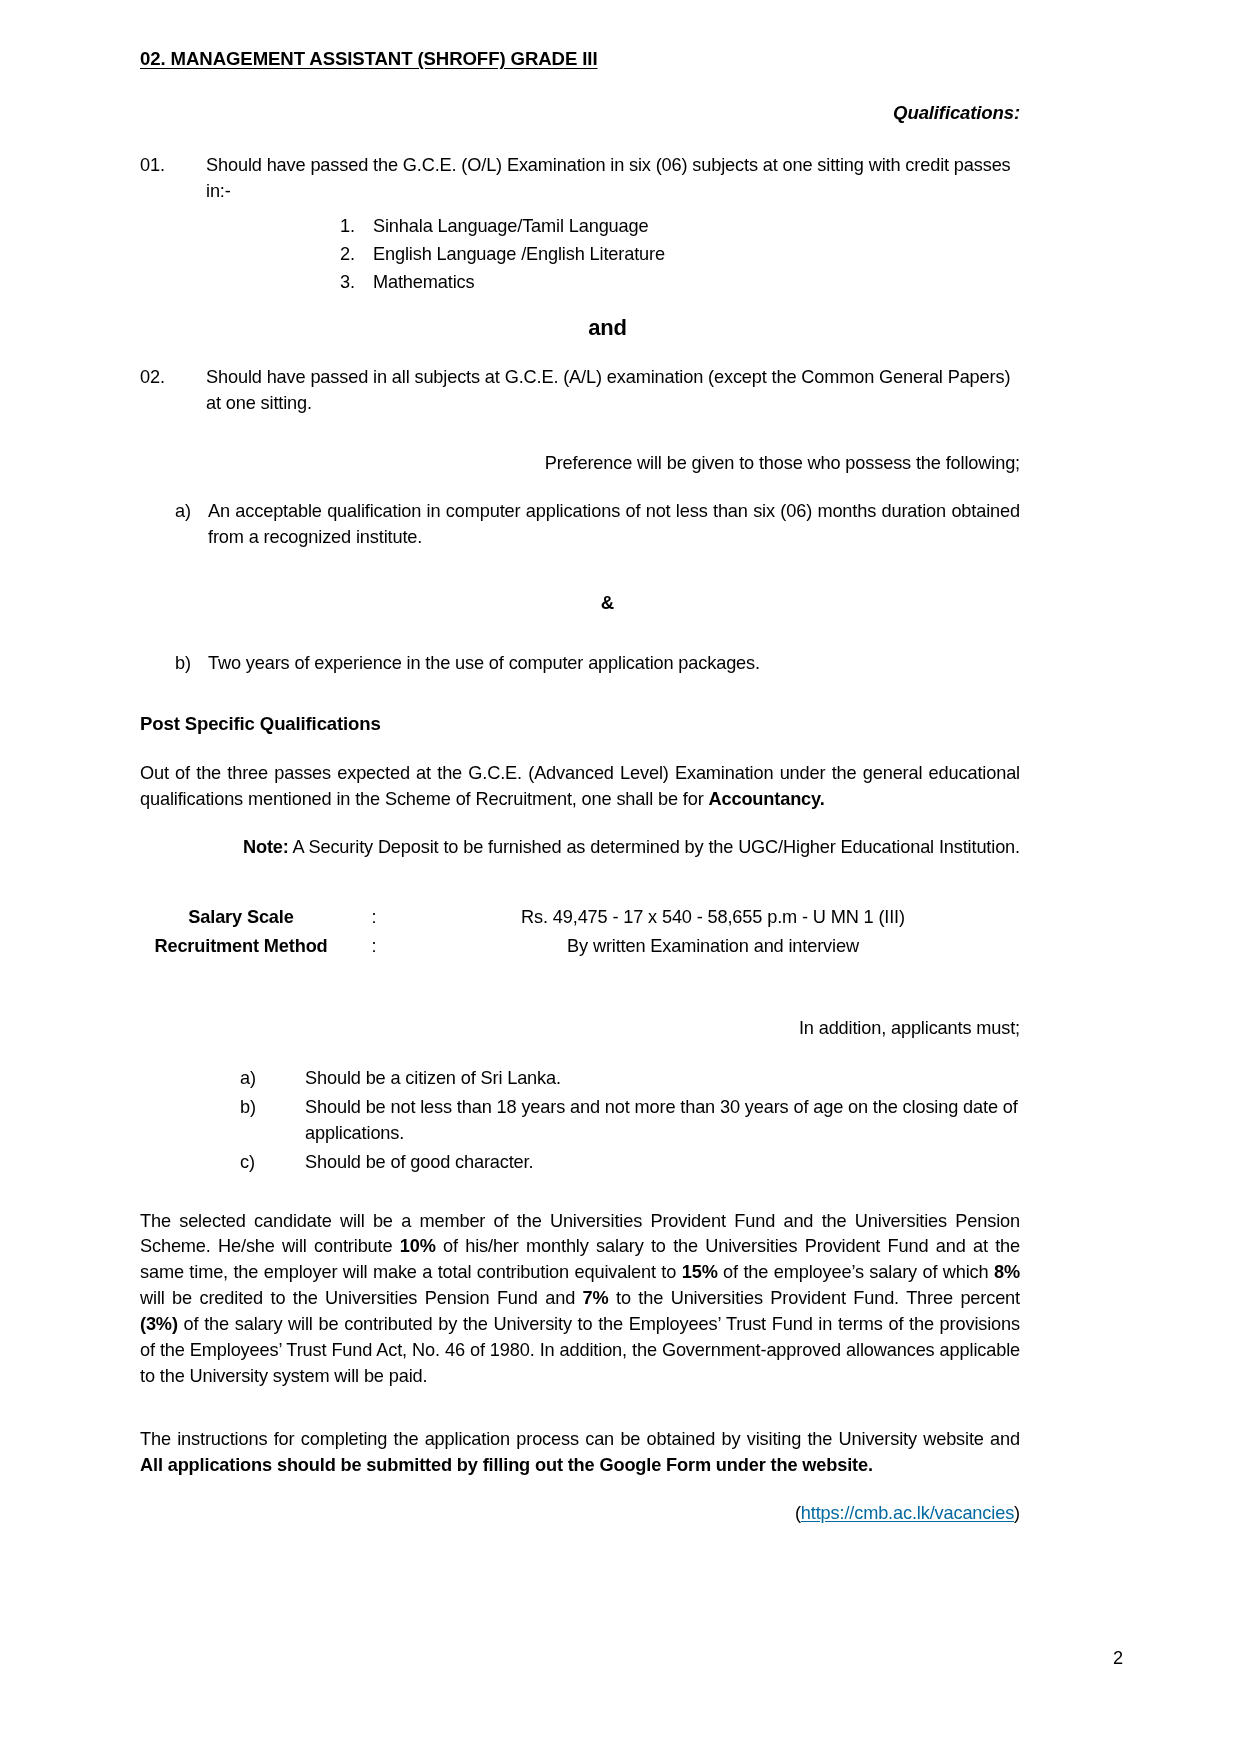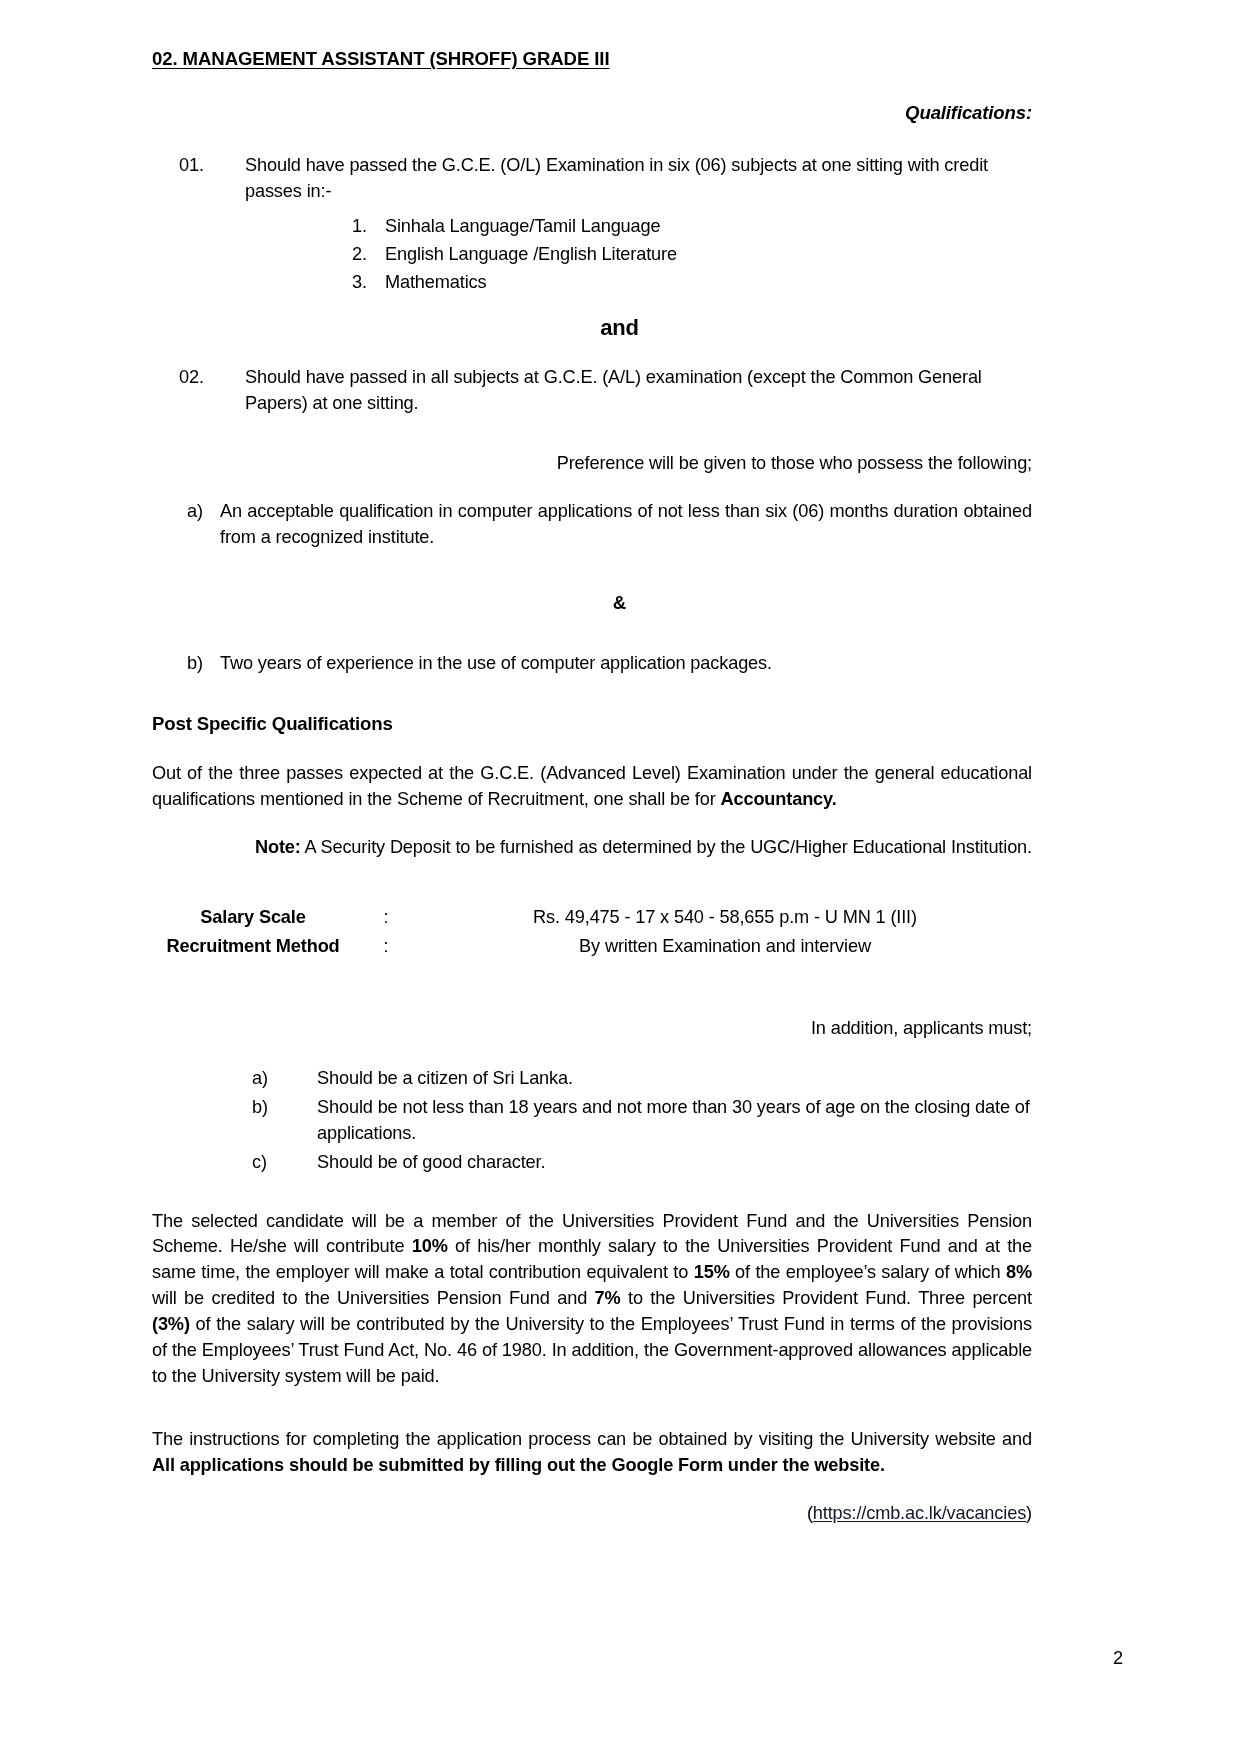--- a/index.html
+++ b/index.html
@@ -17,21 +17,21 @@
   }
   .page {
     position: absolute;
     left: 0; top: 0;
     width: 1241px;
     height: 1755px;
     padding: 0;
   }
   .content {
     position: absolute;
-    left: 152px;
+    left: 140px;
     top: 46px;
     width: 880px;
     font-size: 18.2px;
     line-height: 1.42;
     letter-spacing: -0.15px;
   }
 
   
   .doc-title {
     font-weight: bold;
@@ -55,21 +55,20 @@
   }
 
   
   .num-item {
     display: flex;
     margin: 0 0 4px 0;
   }
   .num-item .num {
     width: 66px;
     flex: 0 0 66px;
-    margin-left: 27px;
   }
   .num-item .body {
     flex: 1 1 auto;
   }
 
   
   .sub-list {
     margin: 10px 0 0 0;
     padding: 0;
     list-style: none;
@@ -179,21 +178,21 @@
     flex: 1 1 auto;
   }
 
   .spacer-lg { height: 52px; }
   .spacer-md { height: 30px; }
   .spacer-sm { height: 16px; }
 
   b, strong { font-weight: bold; }
 
   .link {
-    color: #0f172a;
+    color: #0369a1;
     text-decoration: underline;
     text-underline-offset: 2px;
   }
 
   .page-number {
     position: absolute;
     right: 118px;
     bottom: 86px;
     font-size: 18.2px;
   }

